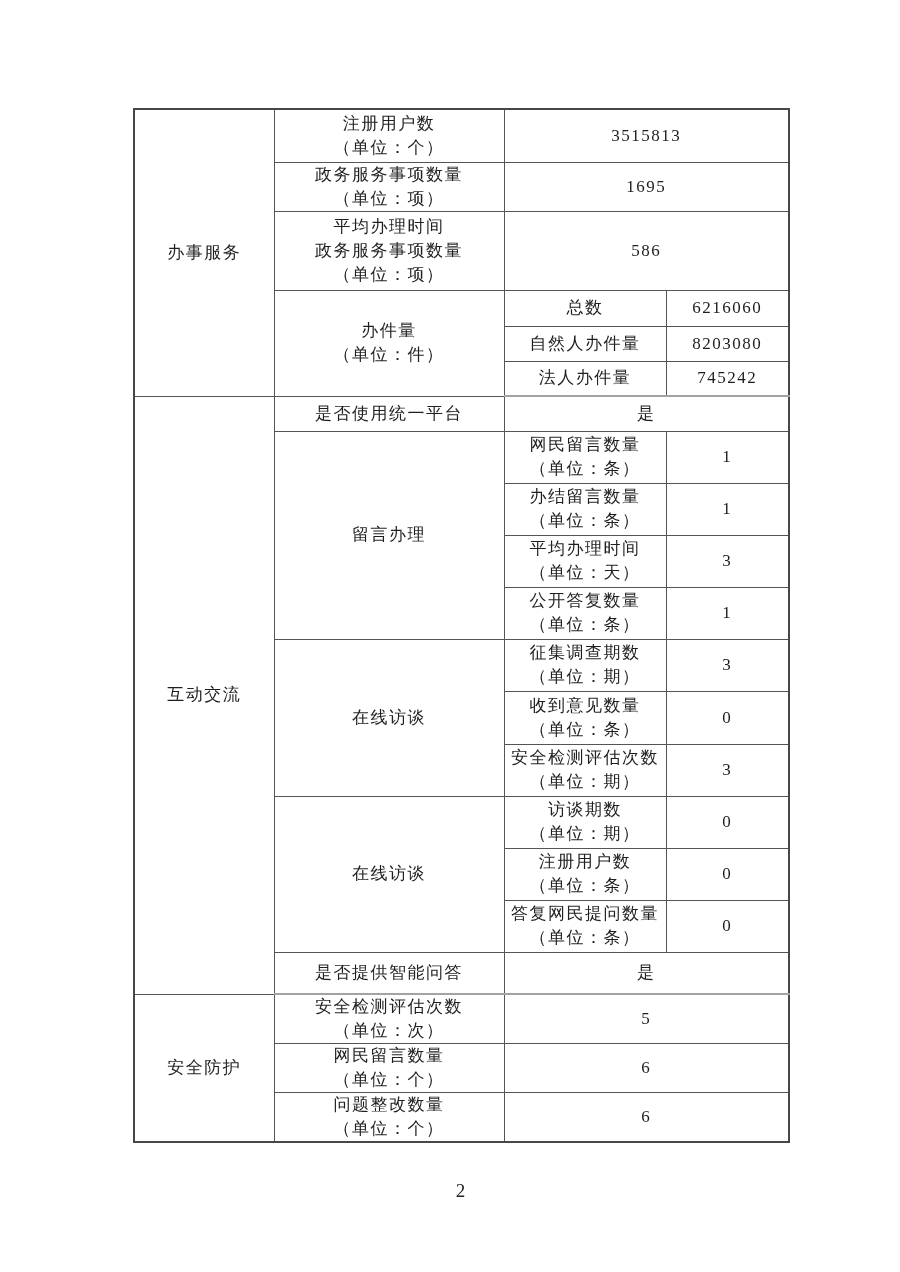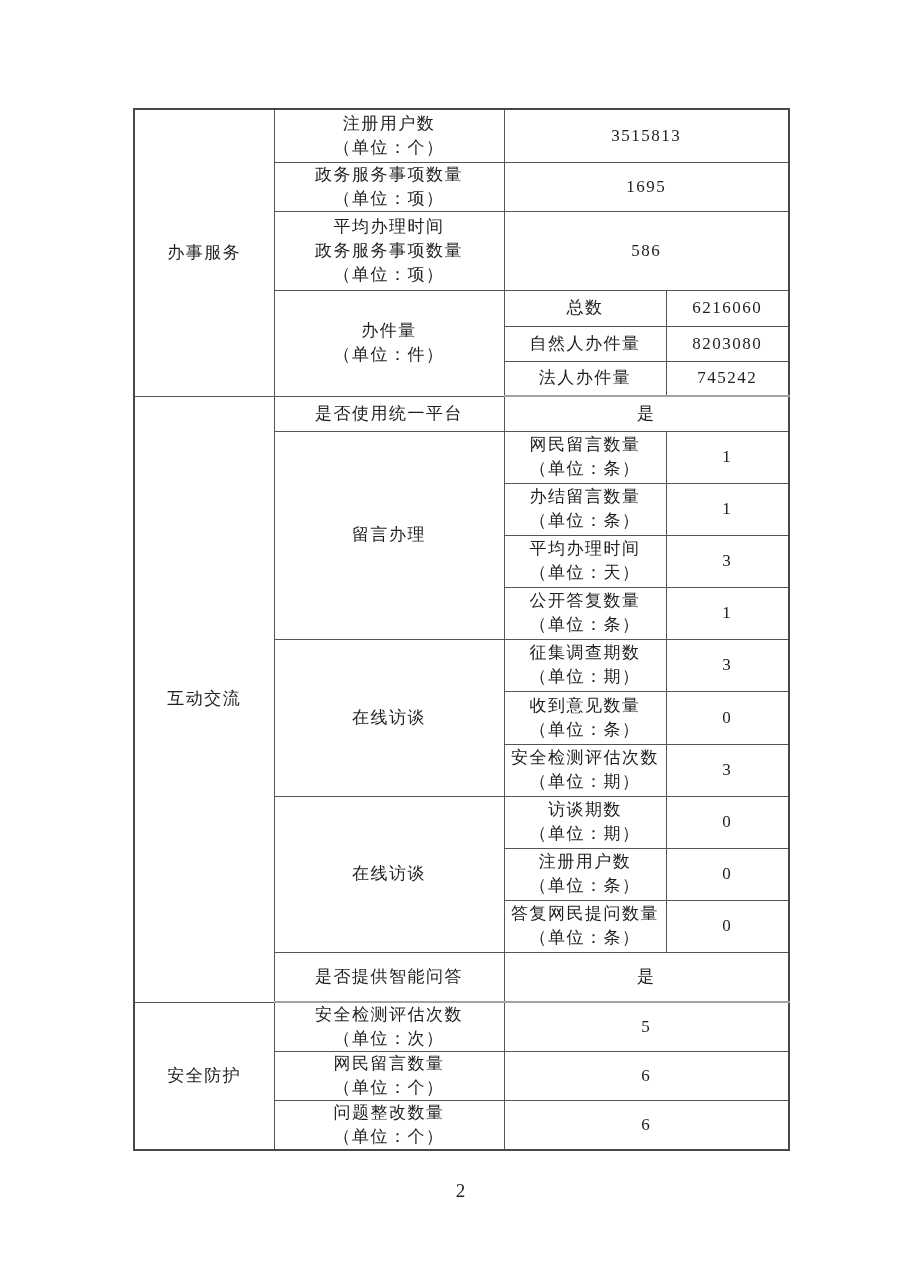--- a/index.html
+++ b/index.html
@@ -233,21 +233,21 @@
     </tr>
     <tr style="height:52px">
       <td>
         <div>答复网民提问数量</div>
         <div>（单位：条）</div>
       </td>
       <td class="value-cell">
         <span>0</span>
       </td>
     </tr>
-    <tr class="sep" style="height:50px">
+    <tr class="sep" style="height:42px">
       <td>
         <span>是否提供智能问答</span>
       </td>
       <td class="value-cell" colspan="2">
         <span>是</span>
       </td>
     </tr>
 
     <tr style="height:44px">
       <td rowspan="3">

